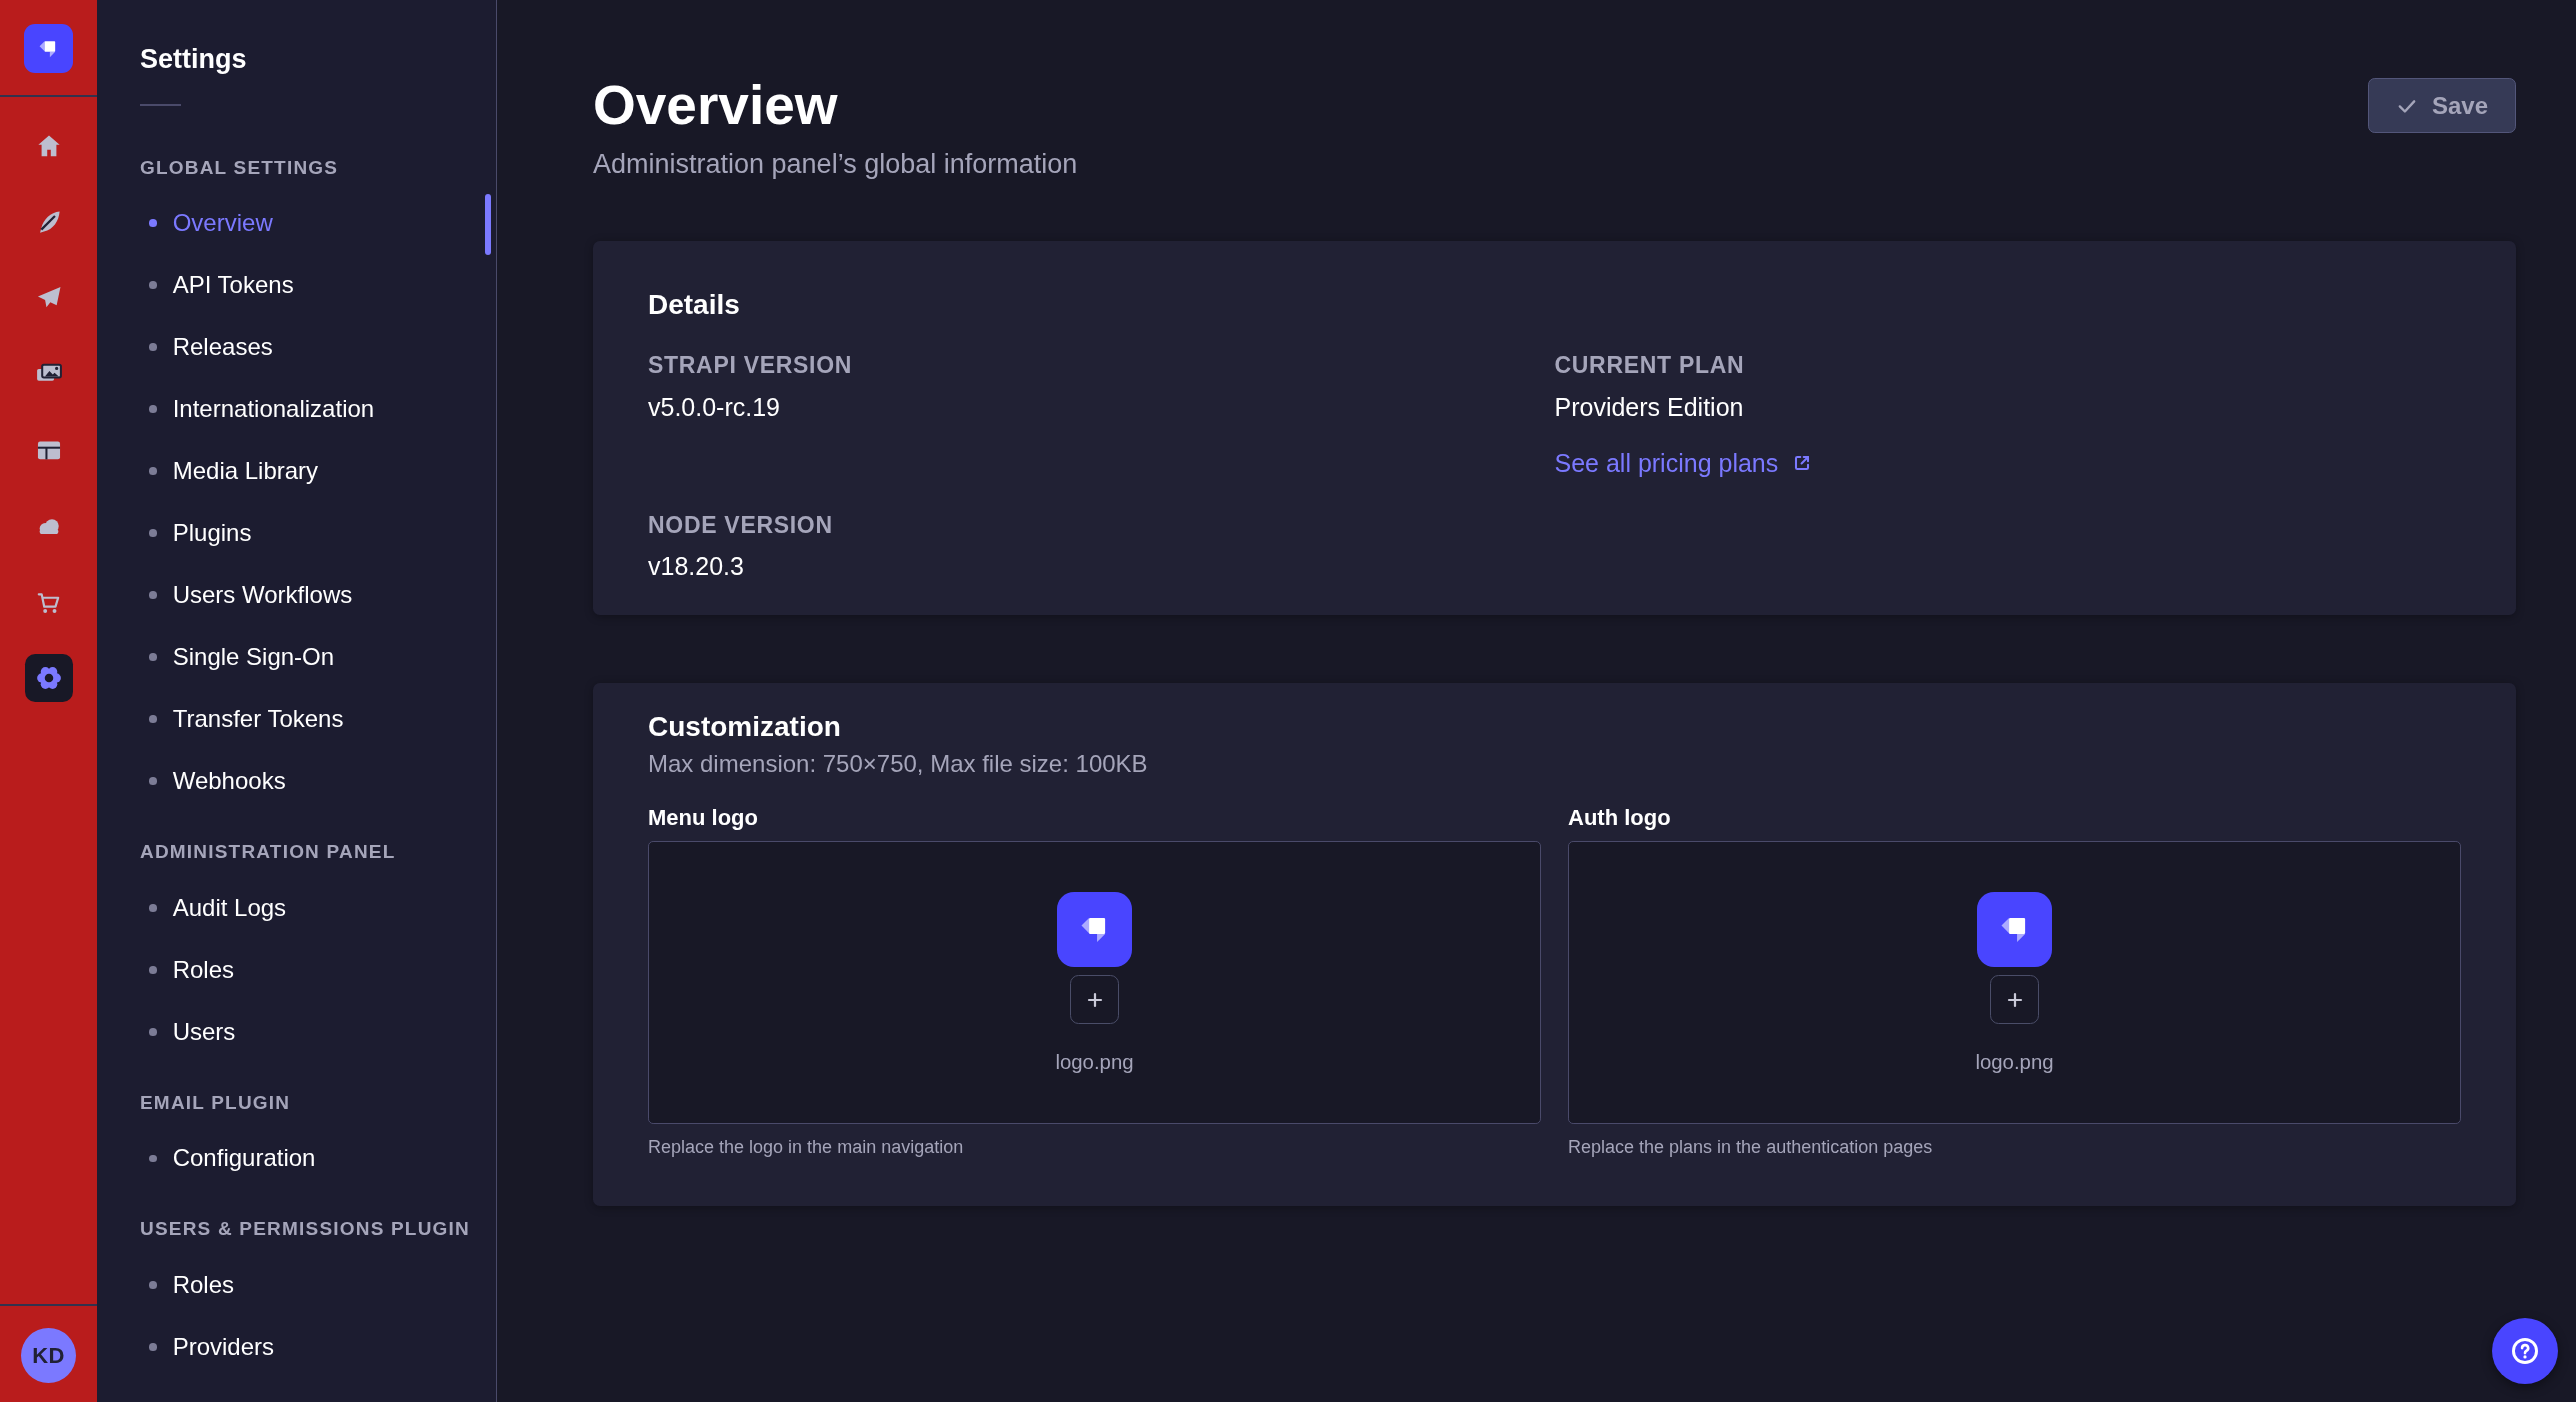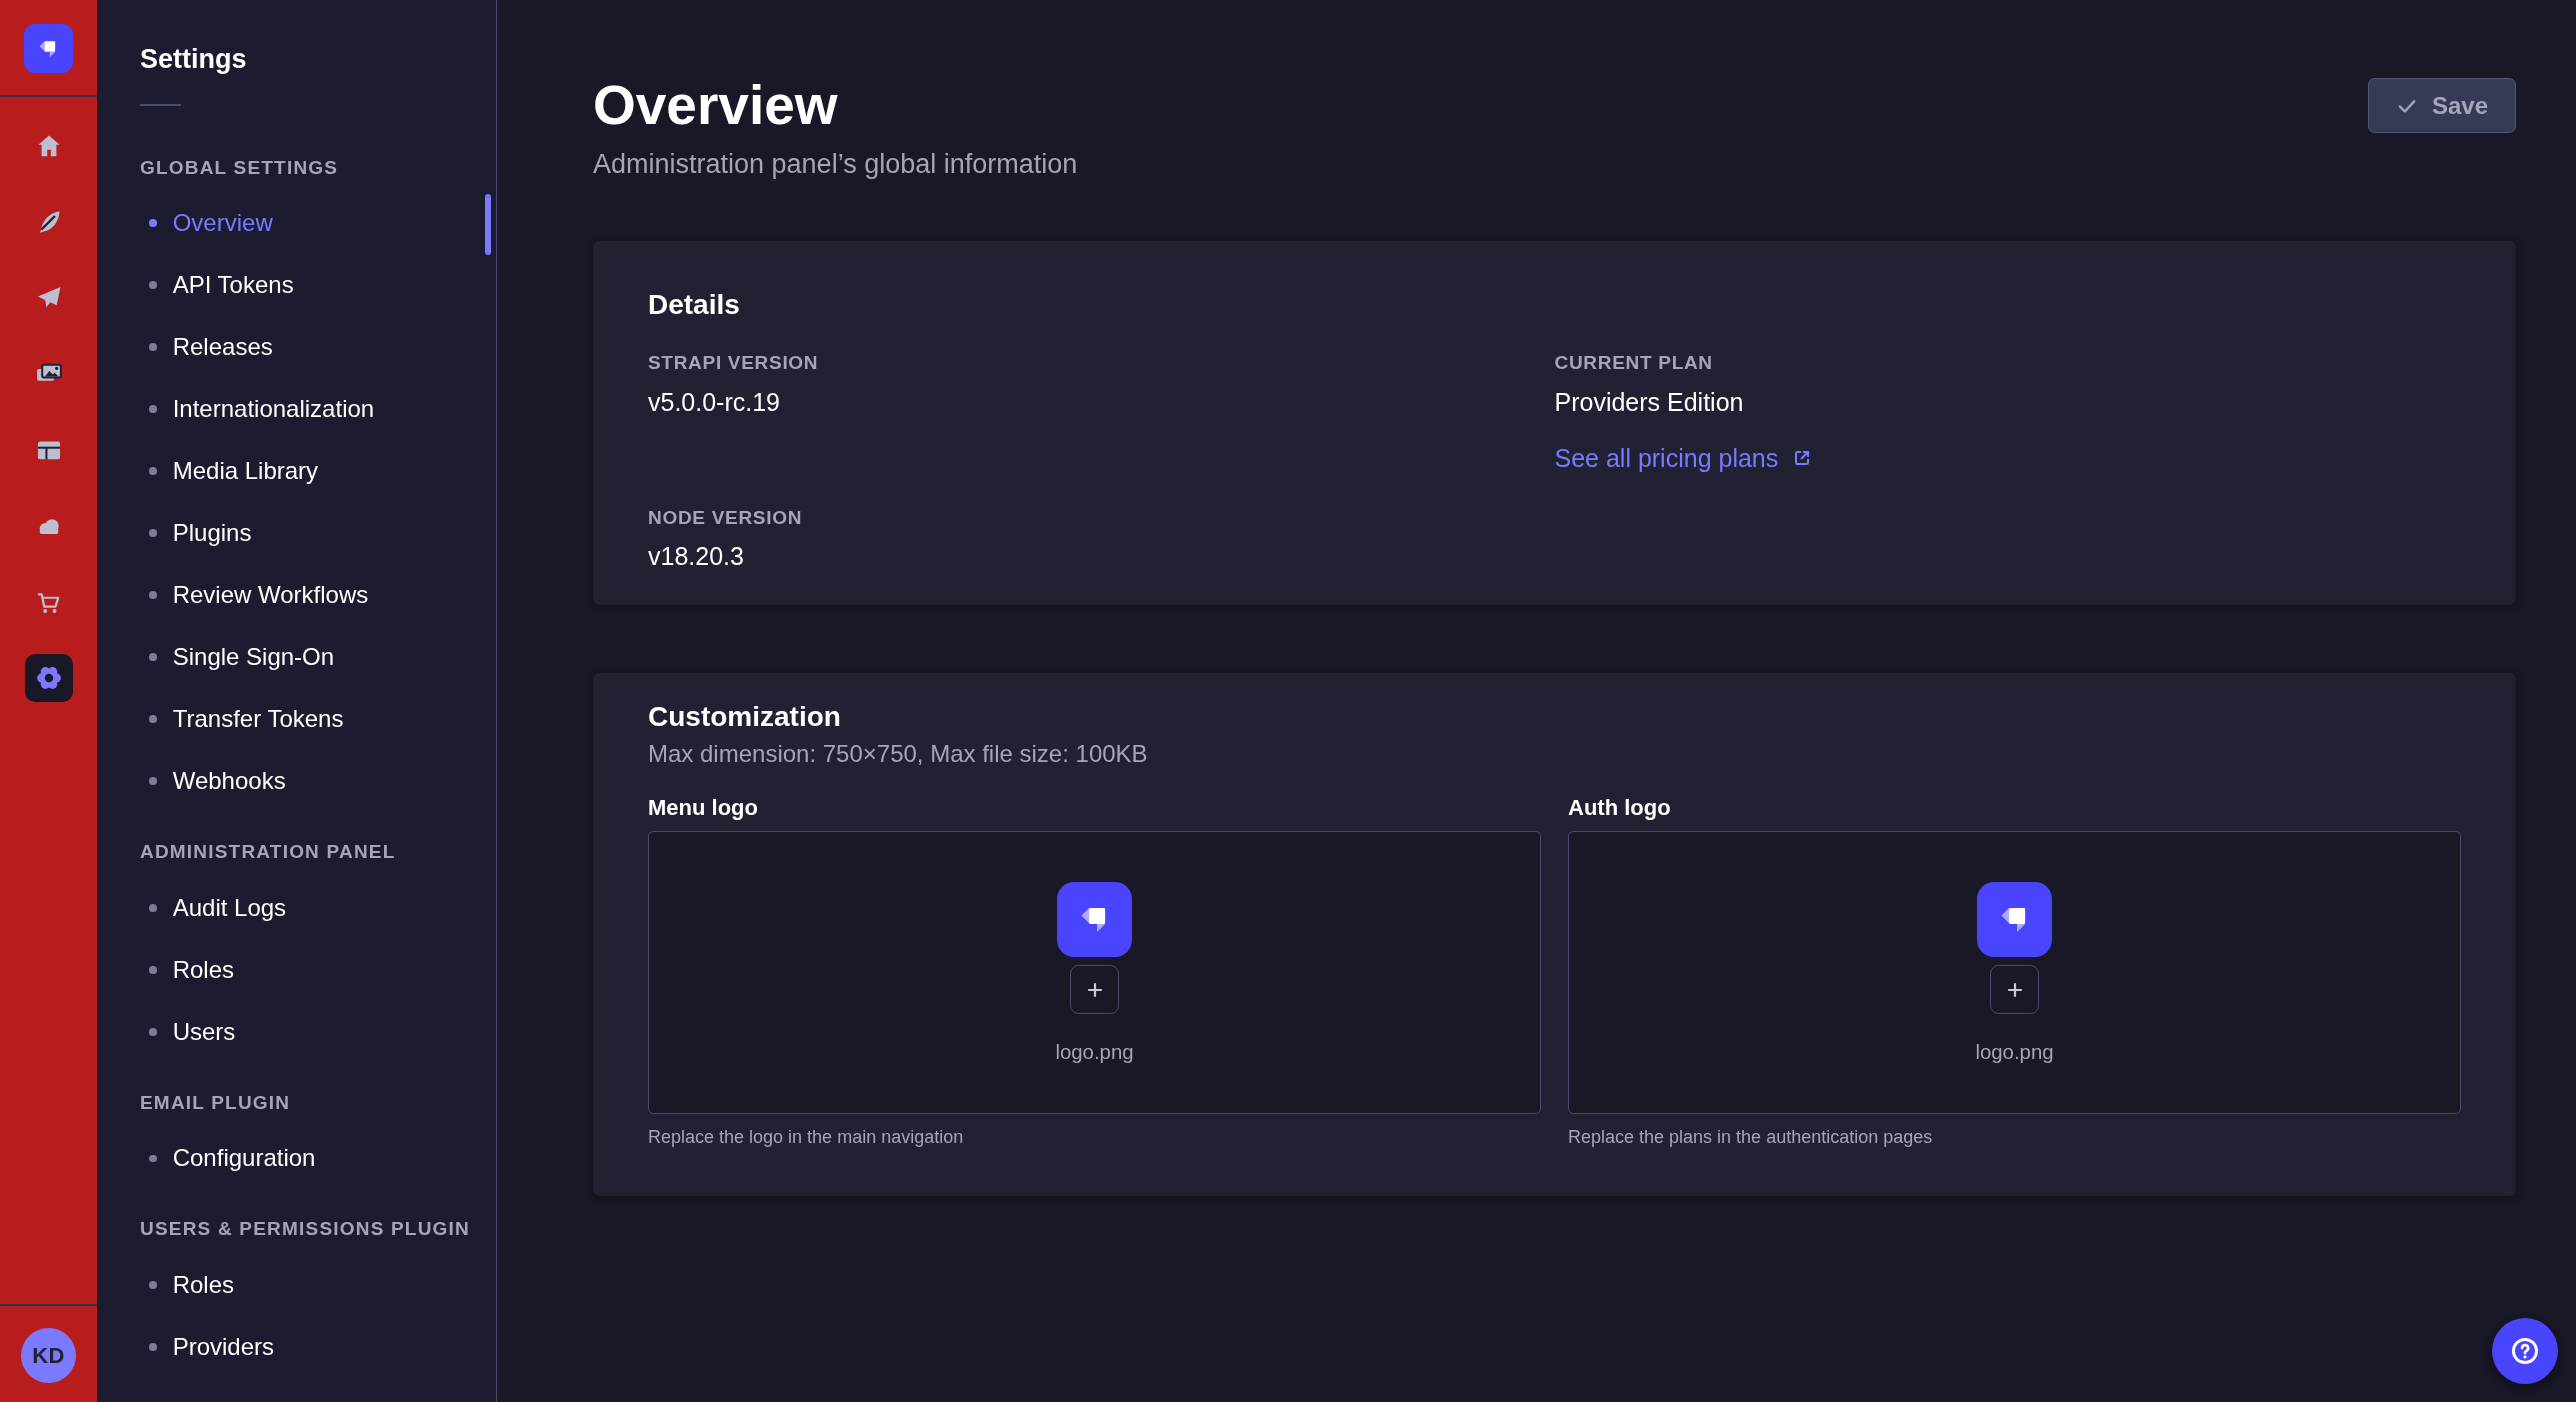--- a/index.html
+++ b/index.html
@@ -48,21 +48,21 @@
   .save-btn { display:flex; align-items:center; gap:13.6px; height:55px; padding:0 27px;
               background:#363a56; border:1.7px solid #53567a; border-radius:6.8px;
               color:#a5a5ba; font-size:24px; font-weight:600; cursor:pointer;
               font-family:"Liberation Sans", sans-serif; margin-top:3.4px; }
 
   .card { background:#212134; border-radius:6.8px; box-shadow:0 1.7px 8.5px rgba(0,0,0,.3); }
   .card-title { font-size:28px; font-weight:600; }
 
   .details-card { margin-top:61px; padding:48px 55px 34px; }
   .details-grid { display:grid; grid-template-columns:1fr 1fr; row-gap:34px; margin-top:31px; }
-  .field-label { font-size:19px; font-weight:700; letter-spacing:0.7px; color:#a5a5ba; text-transform:uppercase; }
+  .field-label { font-size:23px; font-weight:700; letter-spacing:0.7px; color:#a5a5ba; text-transform:uppercase; }
   .field-value { font-size:25px; color:#fff; margin-top:13.6px; }
   .pricing-link { display:inline-flex; align-items:center; gap:12px; margin-top:27px;
                   font-size:25px; color:#7b79ff; text-decoration:none; cursor:pointer; }
 
   .custom-card { margin-top:68px; padding:28px 55px 48px; }
   .custom-subtitle { font-size:24px; color:#a5a5ba; margin-top:6.8px; }
   .uploads { display:grid; grid-template-columns:1fr 1fr; column-gap:27px; margin-top:27px; }
   .upload-label { font-size:22px; font-weight:700; margin-bottom:10.2px; }
   .dropzone { height:283px; border:1.7px solid #4a4a6a; border-radius:5.1px; background:#181826;
               display:flex; flex-direction:column; align-items:center; justify-content:center; cursor:pointer; }
@@ -188,21 +188,21 @@
         <div class="sn-item">
           <span class="sn-bullet"></span>
           <span class="lbl">Media Library</span>
         </div>
         <div class="sn-item">
           <span class="sn-bullet"></span>
           <span class="lbl">Plugins</span>
         </div>
         <div class="sn-item">
           <span class="sn-bullet"></span>
-          <span class="lbl">Review Workflows</span>
+          <span class="lbl">Users Workflows</span>
         </div>
         <div class="sn-item">
           <span class="sn-bullet"></span>
           <span class="lbl">Single Sign-On</span>
         </div>
         <div class="sn-item">
           <span class="sn-bullet"></span>
           <span class="lbl">Transfer Tokens</span>
         </div>
         <div class="sn-item">

